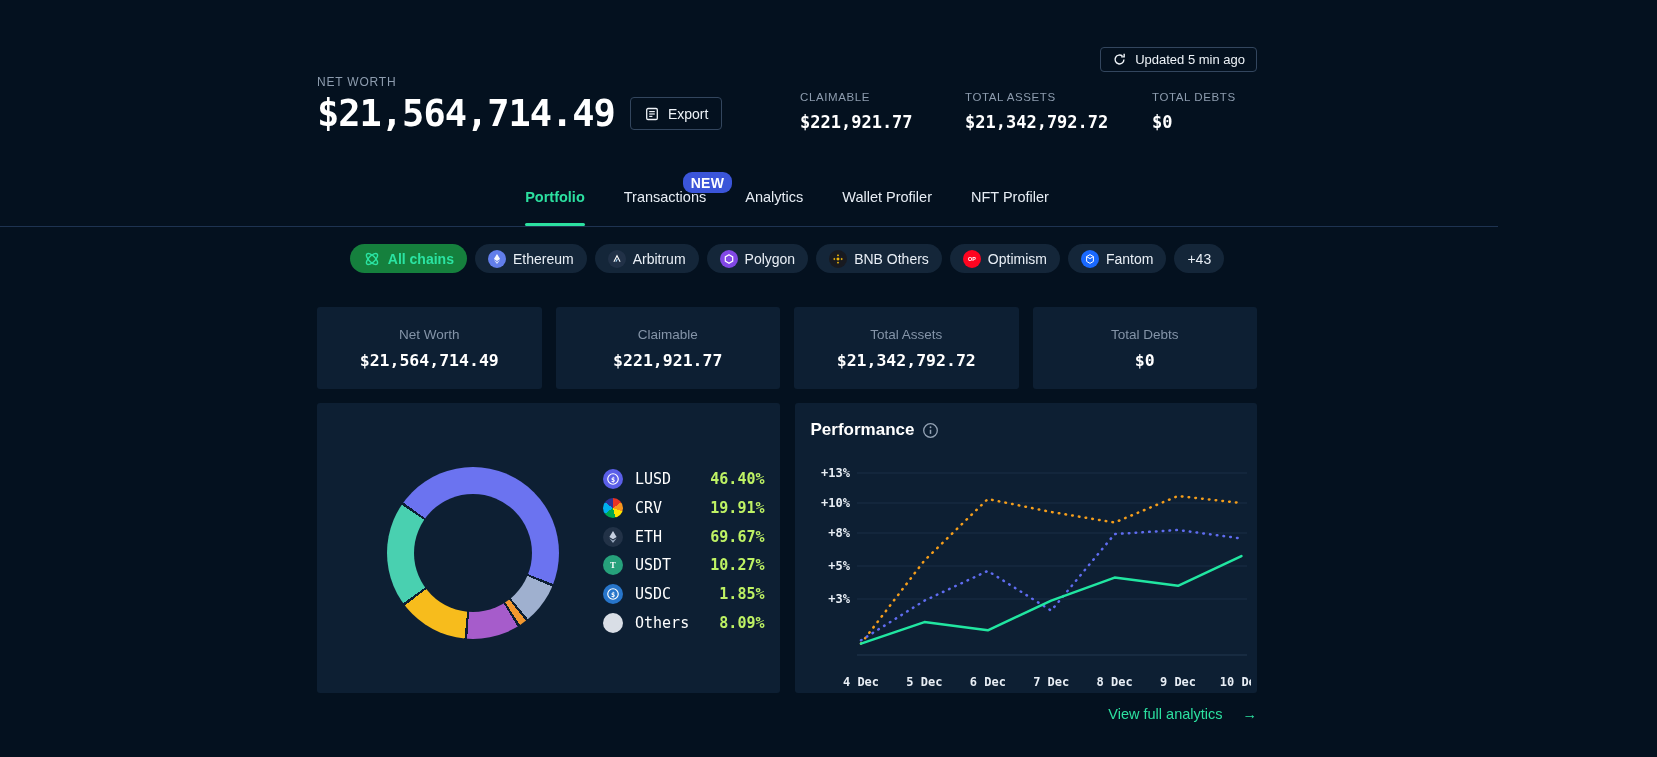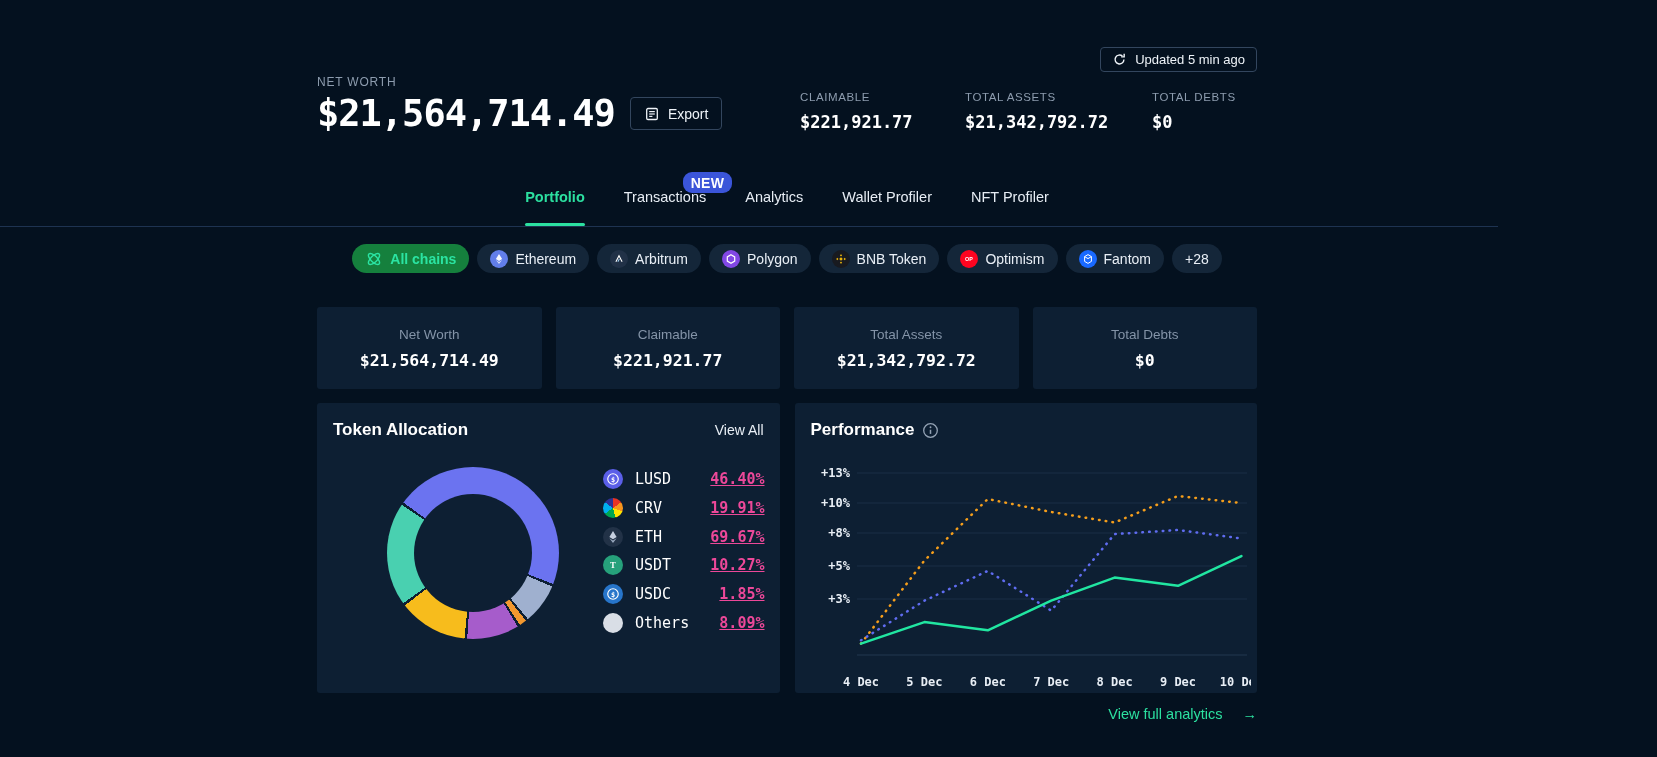--- a/index.html
+++ b/index.html
@@ -58,21 +58,21 @@
   .card-title { font-size:17px; font-weight:700; color:#fff; display:flex; align-items:center; gap:8px; }
   .view-all { font-size:14px; color:#e9eff6; cursor:pointer; }
 
   
   .donut { position:absolute; left:70px; top:64px; width:172px; height:172px; border-radius:50%; }
   .donut-hole { position:absolute; inset:27px; border-radius:50%; background:#0d1f33; }
   .legend { position:absolute; left:286px; top:62px; right:15px; }
   .legend-row { display:flex; align-items:center; height:28.7px; }
   .legend-row .cicon { width:20px; height:20px; }
   .legend-row .sym { margin-left:12px; font-family:"DejaVu Sans Mono",monospace; font-weight:400; font-size:15px; color:#fff; }
-  .legend-row .pct { margin-left:auto; font-family:"DejaVu Sans Mono",monospace; font-weight:700; font-size:15px; color:#ec4899;text-decoration:underline; }
+  .legend-row .pct { margin-left:auto; font-family:"DejaVu Sans Mono",monospace; font-weight:700; font-size:15px; color:#bef264; }
 
   
   .perf-svg { position:absolute; left:4px; top:52px; }
   .perf-svg text { font-family:"DejaVu Sans Mono",monospace; font-weight:700; font-size:12px; fill:#e8eef5; }
 
   
   .footer-link-row { display:flex; justify-content:flex-end; margin-top:13px; }
   .analytics-link { color:#2ce0a0; font-size:14.5px; cursor:pointer; display:flex; align-items:center; gap:20px; }
 </style>
 </head>
@@ -180,41 +180,41 @@
         <div class="chip">
           <span class="cicon" style="width:18px;height:18px;background:#181a20">
             <svg width="12" height="12" viewBox="0 0 12 12">
               <rect x="4.7" y="4.7" width="2.6" height="2.6" transform="rotate(45 6 6)" fill="#f0b90b"></rect>
               <rect x="1.5" y="5.2" width="1.6" height="1.6" transform="rotate(45 2.3 6)" fill="#f0b90b"></rect>
               <rect x="8.9" y="5.2" width="1.6" height="1.6" transform="rotate(45 9.7 6)" fill="#f0b90b"></rect>
               <rect x="5.2" y="1.5" width="1.6" height="1.6" transform="rotate(45 6 2.3)" fill="#f0b90b"></rect>
               <rect x="5.2" y="8.9" width="1.6" height="1.6" transform="rotate(45 6 9.7)" fill="#f0b90b"></rect>
             </svg>
           </span>
-          <span>BNB Token</span>
+          <span>BNB Others</span>
         </div>
         <div class="chip">
           <span class="cicon" style="width:18px;height:18px;background:#ff0420">
             <svg width="12" height="12" viewBox="0 0 12 12">
               <text x="6" y="8.1" font-size="5.4" font-weight="bold" fill="#fff" text-anchor="middle" font-family="Liberation Sans,sans-serif">OP</text>
             </svg>
           </span>
           <span>Optimism</span>
         </div>
         <div class="chip">
           <span class="cicon" style="width:18px;height:18px;background:#1969ff">
             <svg width="12" height="12" viewBox="0 0 12 12">
               <polygon points="6,1.6 9.4,3.6 6,5.6 2.6,3.6" fill="none" stroke="#fff" stroke-width="1"></polygon>
               <path d="M2.6 3.6 V8.4 L6 10.4 9.4 8.4 V3.6" fill="none" stroke="#fff" stroke-width="1"></path>
             </svg>
           </span>
           <span>Fantom</span>
         </div>
         <div class="chip">
-          <span>+28</span>
+          <span>+43</span>
         </div>
       </div>
 
     <div class="summary-row">
       <div class="sum-card">
         <div class="lab">Net Worth</div>
         <div class="val">$21,564,714.49</div>
       </div>
       <div class="sum-card">
         <div class="lab">Claimable</div>
@@ -225,24 +225,20 @@
         <div class="val">$21,342,792.72</div>
       </div>
       <div class="sum-card">
         <div class="lab">Total Debts</div>
         <div class="val">$0</div>
       </div>
     </div>
 
     <div class="big-row">
       <div class="big-card">
-        <div class="card-head">
-          <div class="card-title">Token Allocation</div>
-          <div class="view-all">View All</div>
-        </div>
         <div class="donut" id="donut" style="background: conic-gradient(from -55deg, rgb(13, 31, 51) 0deg, rgb(13, 31, 51) 0.9deg, rgb(107, 115, 240) 0.9deg, rgb(107, 115, 240) 166.14deg, rgb(13, 31, 51) 166.14deg, rgb(13, 31, 51) 167.04deg, rgb(13, 31, 51) 167.04deg, rgb(13, 31, 51) 167.94deg, rgb(159, 176, 207) 167.94deg, rgb(159, 176, 207) 195.264deg, rgb(13, 31, 51) 195.264deg, rgb(13, 31, 51) 196.164deg, rgb(13, 31, 51) 196.164deg, rgb(13, 31, 51) 197.064deg, rgb(242, 152, 47) 197.064deg, rgb(242, 152, 47) 201.924deg, rgb(13, 31, 51) 201.924deg, rgb(13, 31, 51) 202.824deg, rgb(13, 31, 51) 202.824deg, rgb(13, 31, 51) 203.724deg, rgb(166, 92, 203) 203.724deg, rgb(166, 92, 203) 238.896deg, rgb(13, 31, 51) 238.896deg, rgb(13, 31, 51) 239.796deg, rgb(13, 31, 51) 239.796deg, rgb(13, 31, 51) 240.696deg, rgb(247, 188, 28) 240.696deg, rgb(247, 188, 28) 287.424deg, rgb(13, 31, 51) 287.424deg, rgb(13, 31, 51) 288.324deg, rgb(13, 31, 51) 288.324deg, rgb(13, 31, 51) 289.224deg, rgb(73, 208, 176) 289.224deg, rgb(73, 208, 176) 359.1deg, rgb(13, 31, 51) 359.1deg, rgb(13, 31, 51) 360deg);">
           <div class="donut-hole"></div>
         </div>
         <div class="legend" id="token-legend">
             <div class="legend-row">
               <span class="cicon" style="width:20px;height:20px;background:#5b5fe8">
                 <svg width="14" height="14" viewBox="0 0 12 12">
                   <circle cx="6" cy="6" r="4.5" fill="none" stroke="#fff" stroke-width="1"></circle>
                   <text x="6" y="8.2" font-size="6" font-weight="bold" fill="#fff" text-anchor="middle" font-family="DejaVu Sans Mono,monospace">$</text>
                 </svg>

